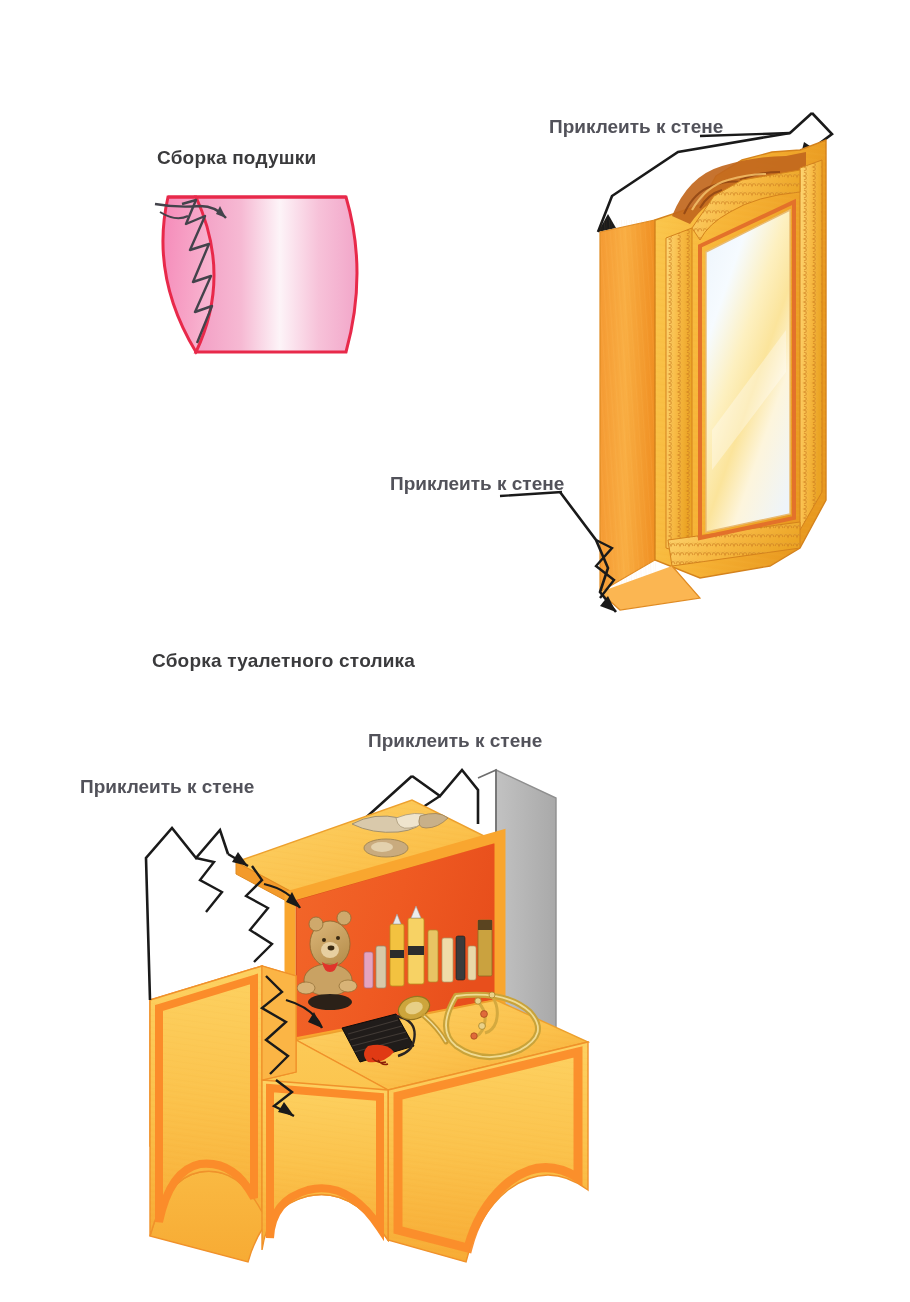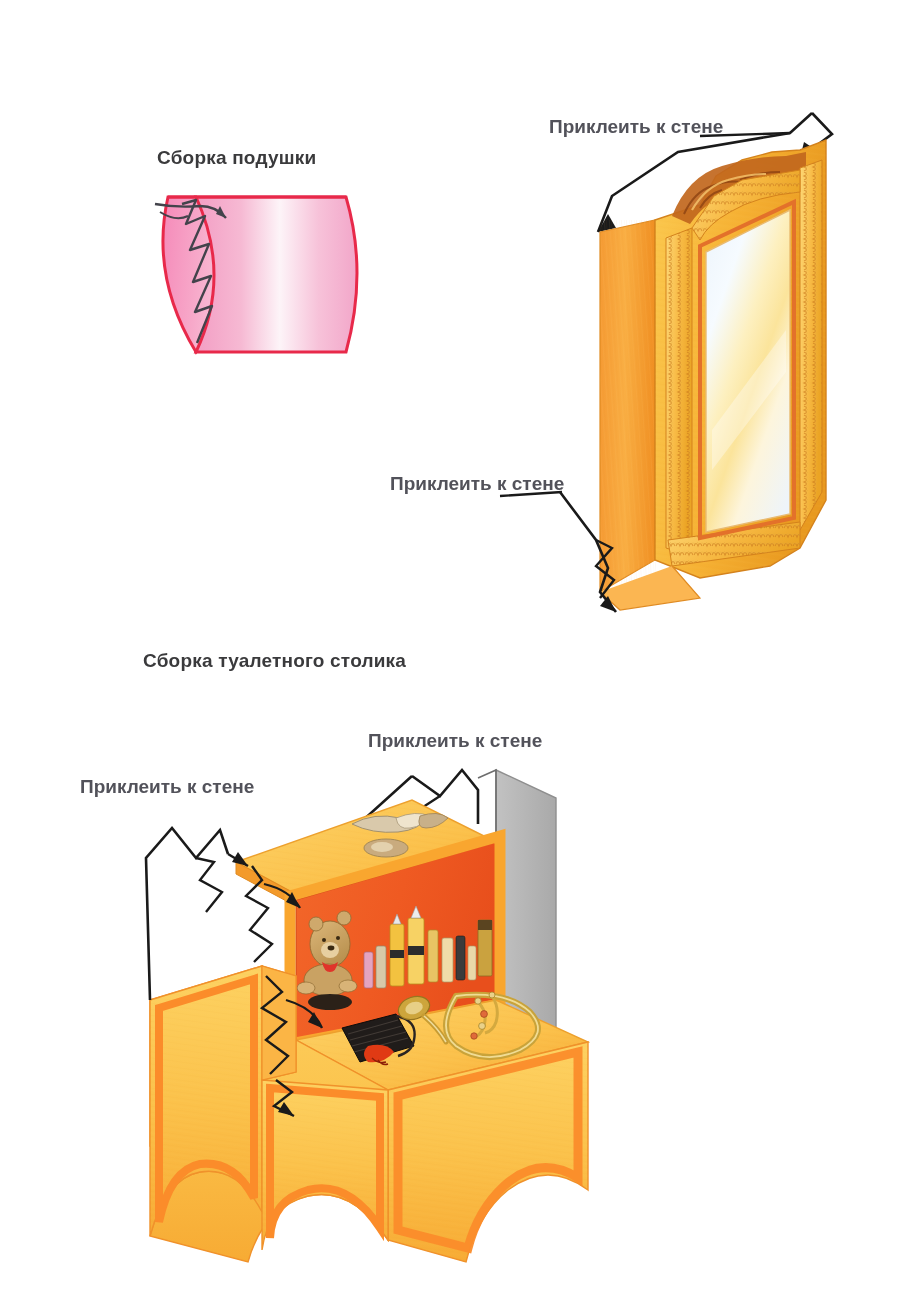--- a/index.html
+++ b/index.html
@@ -26,21 +26,21 @@
     position: absolute;
     font-family: "Liberation Sans", sans-serif;
     font-weight: bold;
     font-size: 19px;
     color: #3a3a3c;
     letter-spacing: 0.2px;
     white-space: nowrap;
     text-align: right;
   }
   #title-pillow   { left: 157px; top: 147px; }
-  #title-vanity   { left: 143px; top: 650px; }
+  #title-vanity   { left: 152px; top: 650px; }
 
   
   .callout-label {
     position: absolute;
     font-family: "Liberation Sans", sans-serif;
     font-weight: bold;
     font-size: 19px;
     color: #52525a;
     white-space: nowrap;
   }

